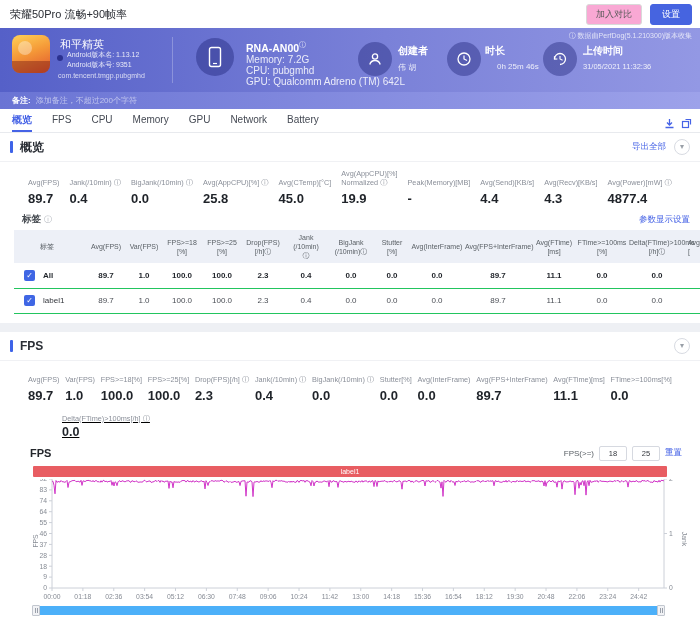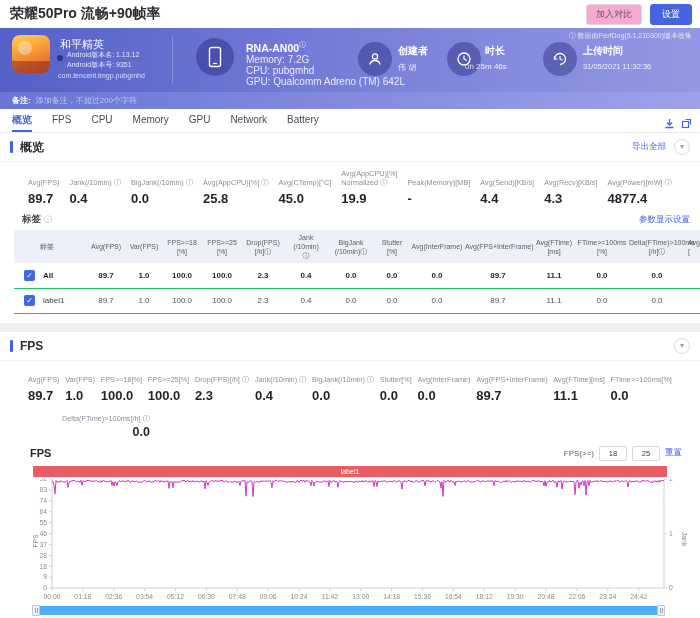--- a/index.html
+++ b/index.html
@@ -1,21 +1,21 @@
 <!DOCTYPE html>
 <html><head>
 <meta charset="utf-8">
 <style>
   * { margin:0; padding:0; box-sizing:border-box; }
   html,body { width:700px; height:618px; overflow:hidden; background:#eef0f4;
     font-family:"Liberation Sans", sans-serif; }
 
   
   .topbar { height:28px; background:#fff; display:flex; align-items:center; padding:0 8px 0 10px; }
-  .tb-title { font-size:14px; font-weight:bold; color:#2a2d33; }
+  .tb-title { font-size:11px; font-weight:normal; color:#2a2d33; }
   .tb-right { margin-left:auto; display:flex; gap:8px; align-items:center; }
   .btn-outline { font-size:9px; color:#595959; background:#f9a8d4; border:1px solid #d9d9d9;
     border-radius:3px; padding:3px 9px; cursor:pointer; }
   .btn-primary { font-size:9px; color:#fff; background:#4664e0; border:1px solid #4664e0;
     border-radius:3px; padding:3px 11px; cursor:pointer; }
 
   
   .hdr { position:relative; height:64px; color:#fff;
     background:linear-gradient(90deg,#5560c8 0%,#7a81d8 55%,#9398e4 100%); }
   .collector { position:absolute; right:8px; top:3px; font-size:7px; color:rgba(255,255,255,.75); }
@@ -70,21 +70,21 @@
   .blue-link { font-size:8.5px; color:#4663e6; cursor:pointer; }
   .collapse { width:16px; height:16px; border-radius:50%; border:1px solid #d8dbe2; background:#fff;
     color:#9aa0a8; font-size:8px; line-height:14px; text-align:center; cursor:pointer; }
 
   
   .stats-row { display:flex; justify-content:space-between; padding:8px 28px 0 28px; }
   .stat { text-align:left; }
   .stat-lbl { min-height:17px; display:flex; flex-direction:column; justify-content:flex-end; }
   .stat-lbl div { font-size:7.3px; color:#8a8f99; line-height:8.5px; white-space:nowrap; }
   .stat-val { font-size:13px; font-weight:bold; color:#1f2329; margin-top:4px; }
-  .stats2 { margin:3px 0 0 62px; display:inline-block; text-align:right; }
+  .stats2 { margin:3px 0 0 62px; display:inline-block; text-align:left;text-decoration:underline; }
   .stats2 .stat-lbl div { font-size:7.3px; }
   .stats2 .stat-val { font-size:12.5px; margin-top:2px; }
 
   
   .lbl-row { display:flex; align-items:center; padding:7px 10px 4px 22px; }
   .lbl-title { font-size:9.5px; color:#454a50; font-weight:bold; }
   .lbl-info { font-size:8px; color:#b0b4bb; margin-left:3px; }
   .tbl-wrap { margin-left:14px; overflow:hidden; width:686px; }
   table { border-collapse:collapse; table-layout:fixed; width:712px; }
   th { background:#edf0f7; font-weight:normal; font-size:7px; color:#5a6066; padding:3px 1px;
@@ -163,21 +163,21 @@
   <div class="hl" style="left:398px; top:16px">创建者</div>
   <div class="hv" style="left:398px; top:34px">伟 胡</div>
 
   <div class="circ c-dur">
     <svg width="16" height="16" viewBox="0 0 16 16">
         <circle cx="8" cy="8" r="6" fill="none" stroke="#fff" stroke-width="1.3"></circle>
         <path d="M8 4.5 L8 8 L11 9.5" fill="none" stroke="#fff" stroke-width="1.2"></path>
       </svg>
   </div>
   <div class="hl" style="left:485px; top:16px">时长</div>
-  <div class="hv" style="left:465px; top:34px">0h 25m 46s</div>
+  <div class="hv" style="left:497px; top:34px">0h 25m 46s</div>
 
   <div class="circ c-up">
     <svg width="16" height="16" viewBox="0 0 16 16">
         <path d="M2.5 8 A5.5 5.5 0 1 1 8 13.5" fill="none" stroke="#fff" stroke-width="1.3"></path>
         <path d="M2.5 5.2 L2.5 8.2 L5.4 8" fill="none" stroke="#fff" stroke-width="1.2"></path>
         <path d="M8 5 L8 8 L10.6 9.3" fill="none" stroke="#fff" stroke-width="1.1"></path>
       </svg>
   </div>
   <div class="hl" style="left:583px; top:16px">上传时间</div>
   <div class="hv" style="left:583px; top:34px; font-size:7.5px">31/05/2021 11:32:36</div>

